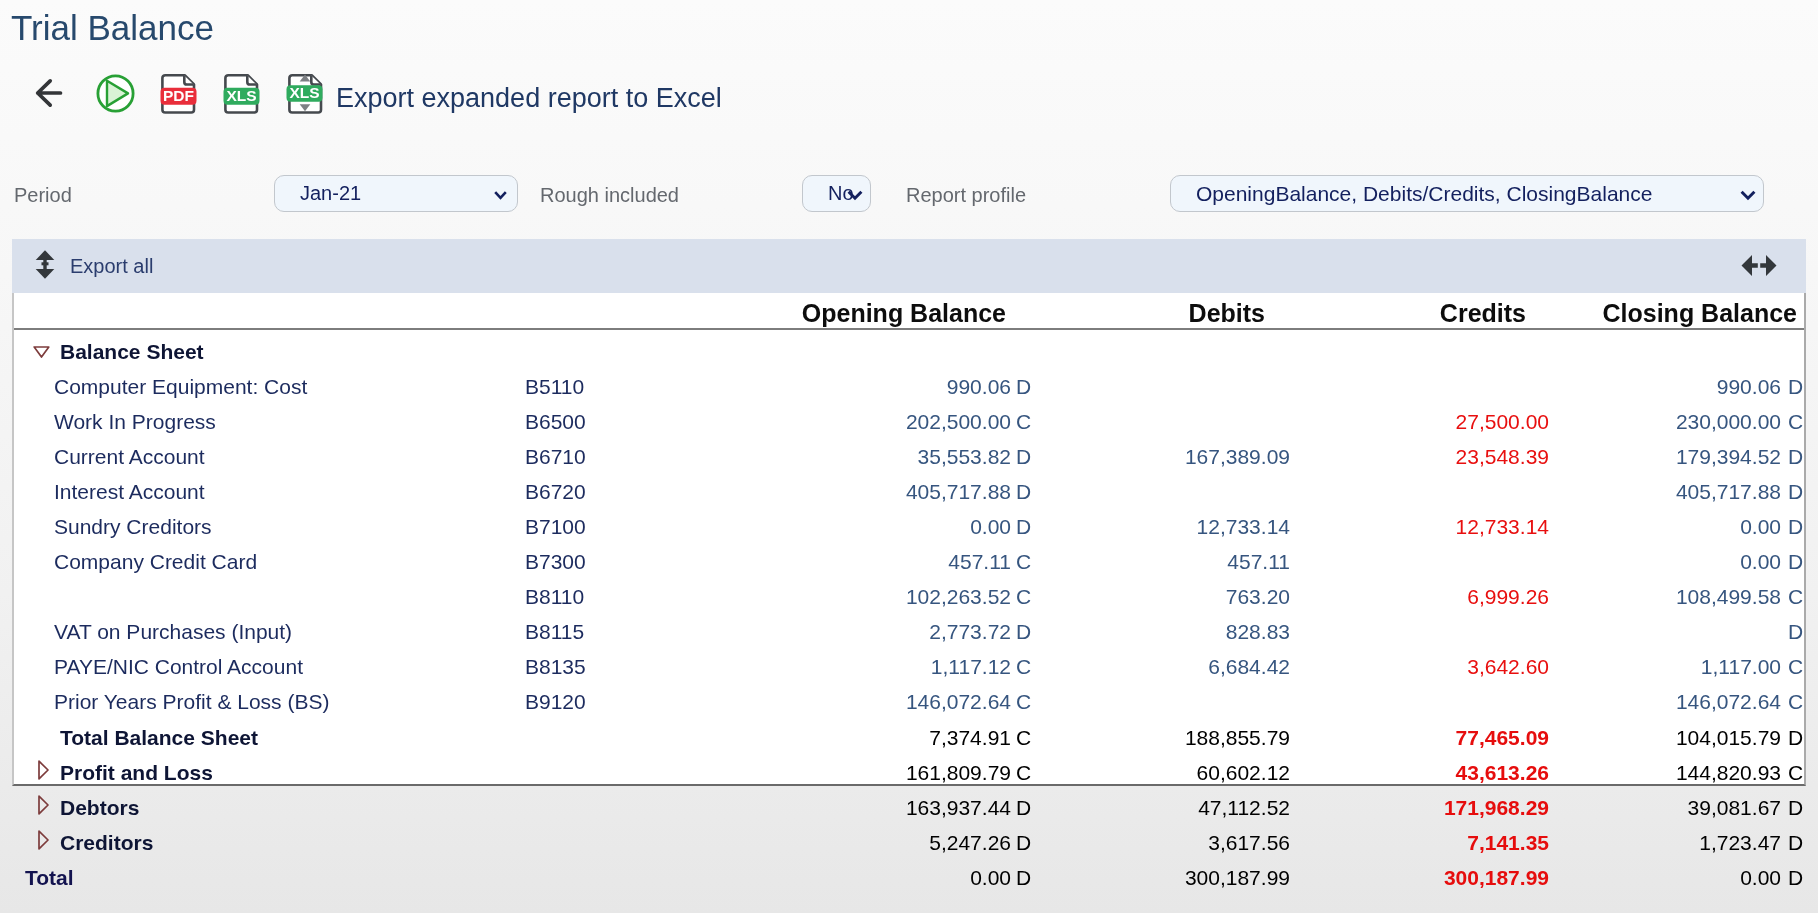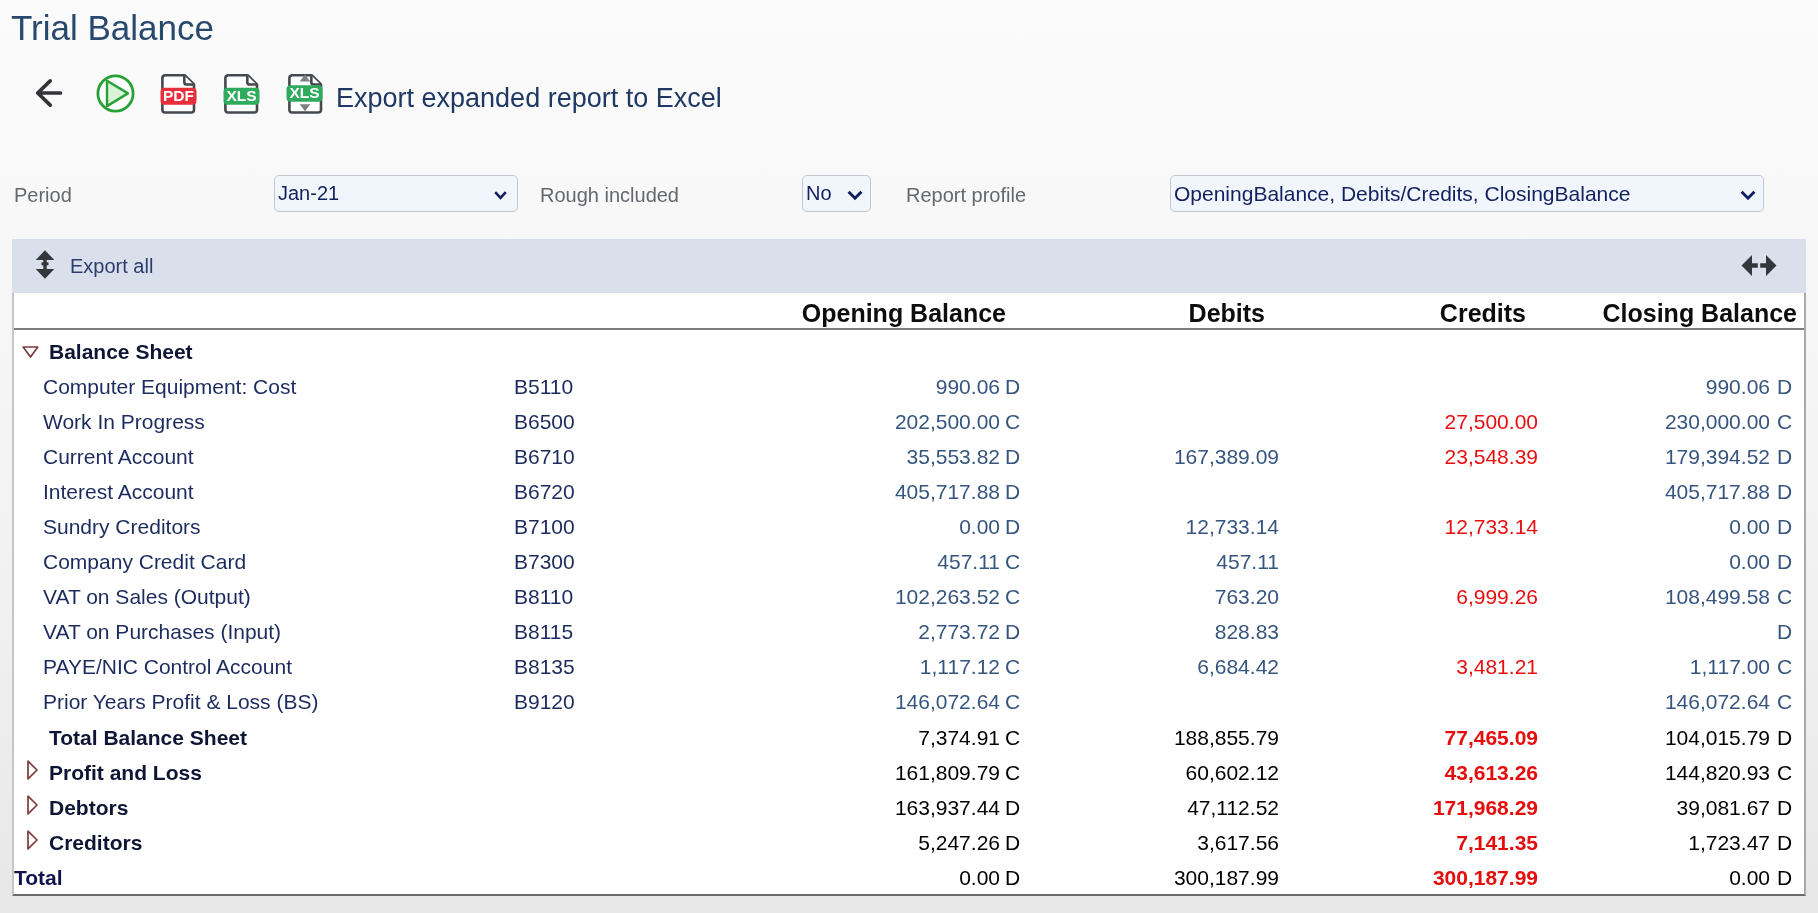--- a/index.html
+++ b/index.html
@@ -8,37 +8,37 @@
     font-family:"Liberation Sans", sans-serif;
     background:linear-gradient(180deg,#fbfbfb 0%,#f7f7f7 30%,#f1f1f1 65%,#e9e9e9 93%,#e7e7e7 100%);
     position:relative;
   }
   .abs { position:absolute; }
   h1 { position:absolute; left:11px; top:8px; font-size:35px; font-weight:normal; color:#27496d; letter-spacing:0px;}
   .tbtext { position:absolute; left:336px; top:83px; font-size:27px; color:#1f3864; }
   .lbl { position:absolute; top:184px; font-size:20px; color:#64686e; }
   .sel {
     position:absolute; top:175px; height:37px; background:#f0f6fc;
-    border:1px solid #c2c7cd; border-radius:5px; font-size:20px; color:#13205e;
-    line-height:35px; padding-left:3px;
+    border:1px solid #c2c7cd; border-radius:10px; font-size:20px; color:#13205e;
+    line-height:35px; padding-left:25px;
   }
   .sel svg { position:absolute; right:12px; top:14px; }
   .bar {
     position:absolute; left:12px; top:239px; width:1794px; height:54px;
     background:#d9e0ec;
   }
   .bar .txt { position:absolute; left:58px; top:0px; line-height:54px; font-size:20px; color:#2b3d6e; }
   .tbl {
-    position:absolute; left:12px; top:293px; width:1794px; height:603px;
+    position:absolute; left:12px; top:293px; width:1794px; height:493px;
     background:#ffffff; border-left:2px solid #c6c6c6; border-right:2px solid #aaaaaa;
     border-bottom:2px solid #6a6a6a;
   }
   .thead { position:absolute; left:0; top:0; width:100%; height:37px; border-bottom:2px solid #7d7d7d; }
   .thead span { position:absolute; top:1.5px; line-height:37px; font-size:25px; font-weight:bold; color:#0d0d0d; text-align:right; }
-  .rows { position:absolute; left:0; top:40.5px; width:100%; }
+  .rows { position:absolute; left:0; top:40.5px; width:100%;padding-left:11px; }
   .row { position:relative; height:35.1px; }
   .row span { position:absolute; top:0; line-height:35.1px; font-size:21px; white-space:nowrap; }
   .c1  { left:29px; color:#1c2b5e; }
   .c1b { left:35px; color:#0e1535; font-weight:bold; }
   .c2  { left:500px; color:#1c2b5e; }
   .num { text-align:right; color:#36557f; }
   .op  { left:700px; width:286px; }
   .osf { left:991px; color:#36557f; }
   .de  { left:1000px; width:265px; }
   .cr  { left:1260px; width:264px; color:#e80f0f; }
@@ -179,21 +179,20 @@
     <div class="row">
         <span class="c1">Company Credit Card</span>
         <span class="c2">B7300</span>
         <span class="num op">457.11</span>
         <span class="osf">C</span>
         <span class="num de">457.11</span>
         <span class="num cl">0.00</span>
         <span class="csf">D</span>
       </div>
     <div class="row">
-        <span class="c1">VAT on Sales (Output)</span>
         <span class="c2">B8110</span>
         <span class="num op">102,263.52</span>
         <span class="osf">C</span>
         <span class="num de">763.20</span>
         <span class="num cr">6,999.26</span>
         <span class="num cl">108,499.58</span>
         <span class="csf">C</span>
       </div>
     <div class="row">
         <span class="c1">VAT on Purchases (Input)</span>
@@ -202,21 +201,21 @@
         <span class="osf">D</span>
         <span class="num de">828.83</span>
         <span class="csf">D</span>
       </div>
     <div class="row">
         <span class="c1">PAYE/NIC Control Account</span>
         <span class="c2">B8135</span>
         <span class="num op">1,117.12</span>
         <span class="osf">C</span>
         <span class="num de">6,684.42</span>
-        <span class="num cr">3,481.21</span>
+        <span class="num cr">3,642.60</span>
         <span class="num cl">1,117.00</span>
         <span class="csf">C</span>
       </div>
     <div class="row">
         <span class="c1">Prior Years Profit &amp; Loss (BS)</span>
         <span class="c2">B9120</span>
         <span class="num op">146,072.64</span>
         <span class="osf">C</span>
         <span class="num cl">146,072.64</span>
         <span class="csf">C</span>

